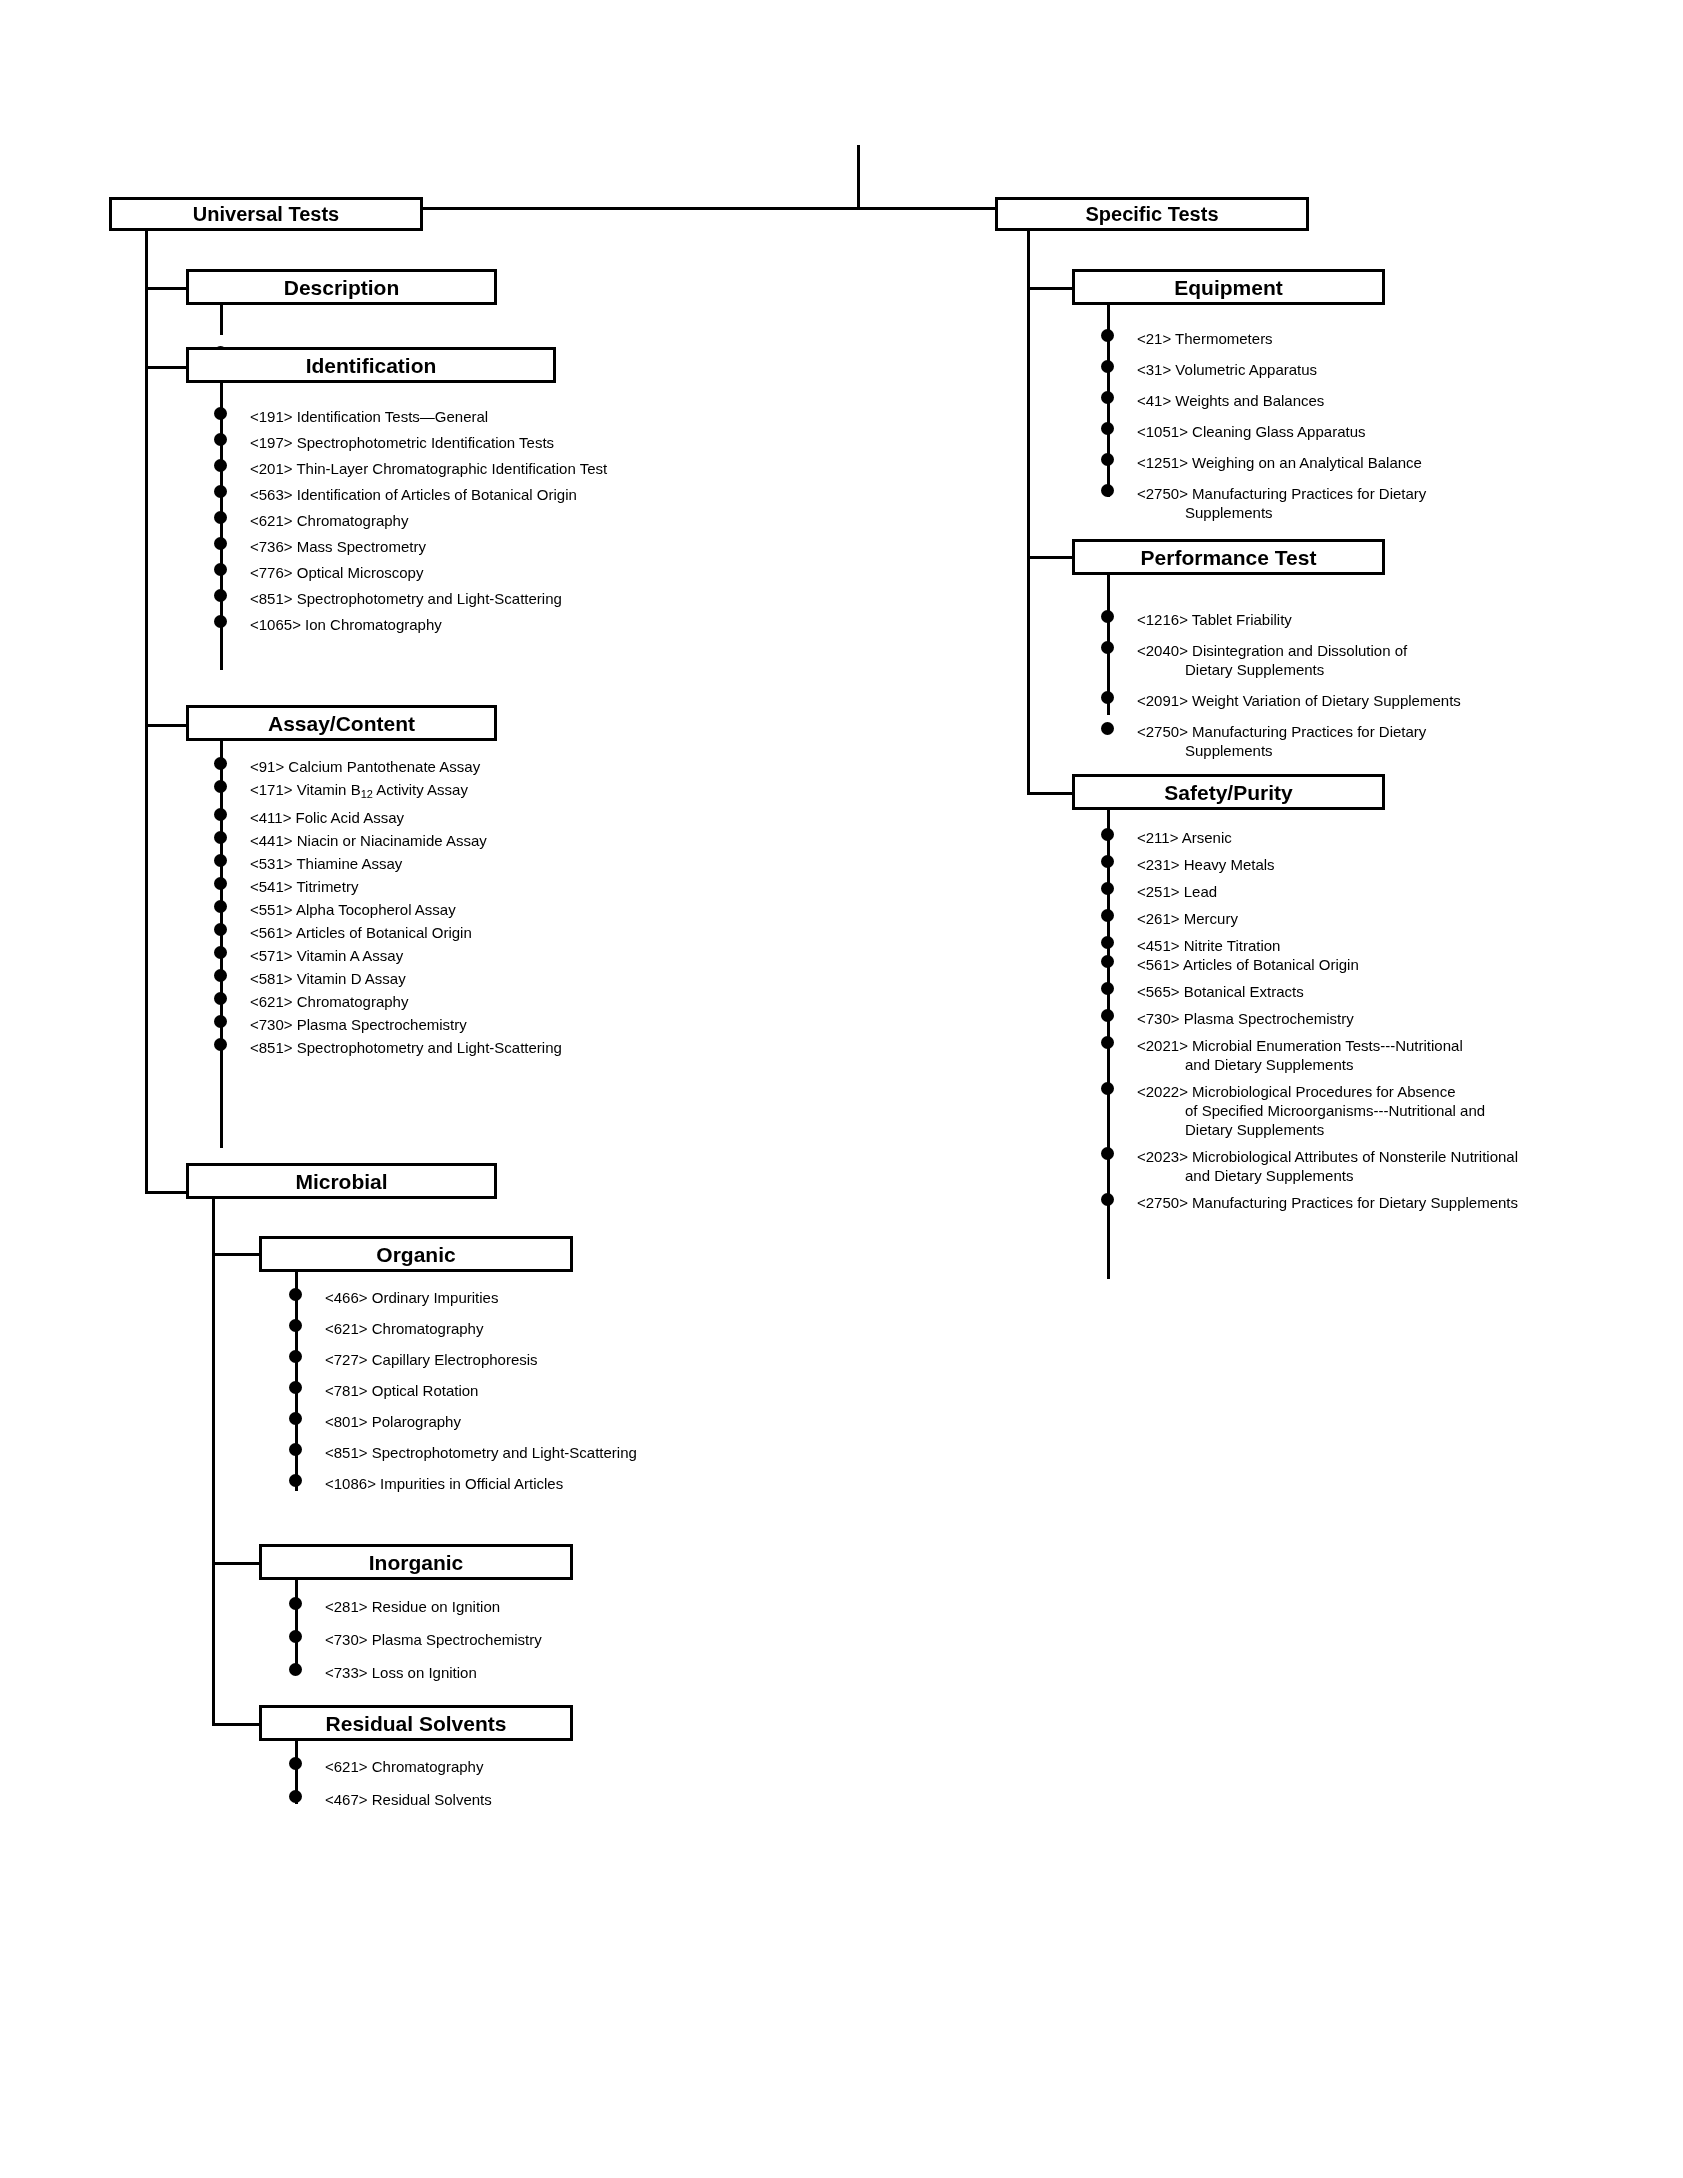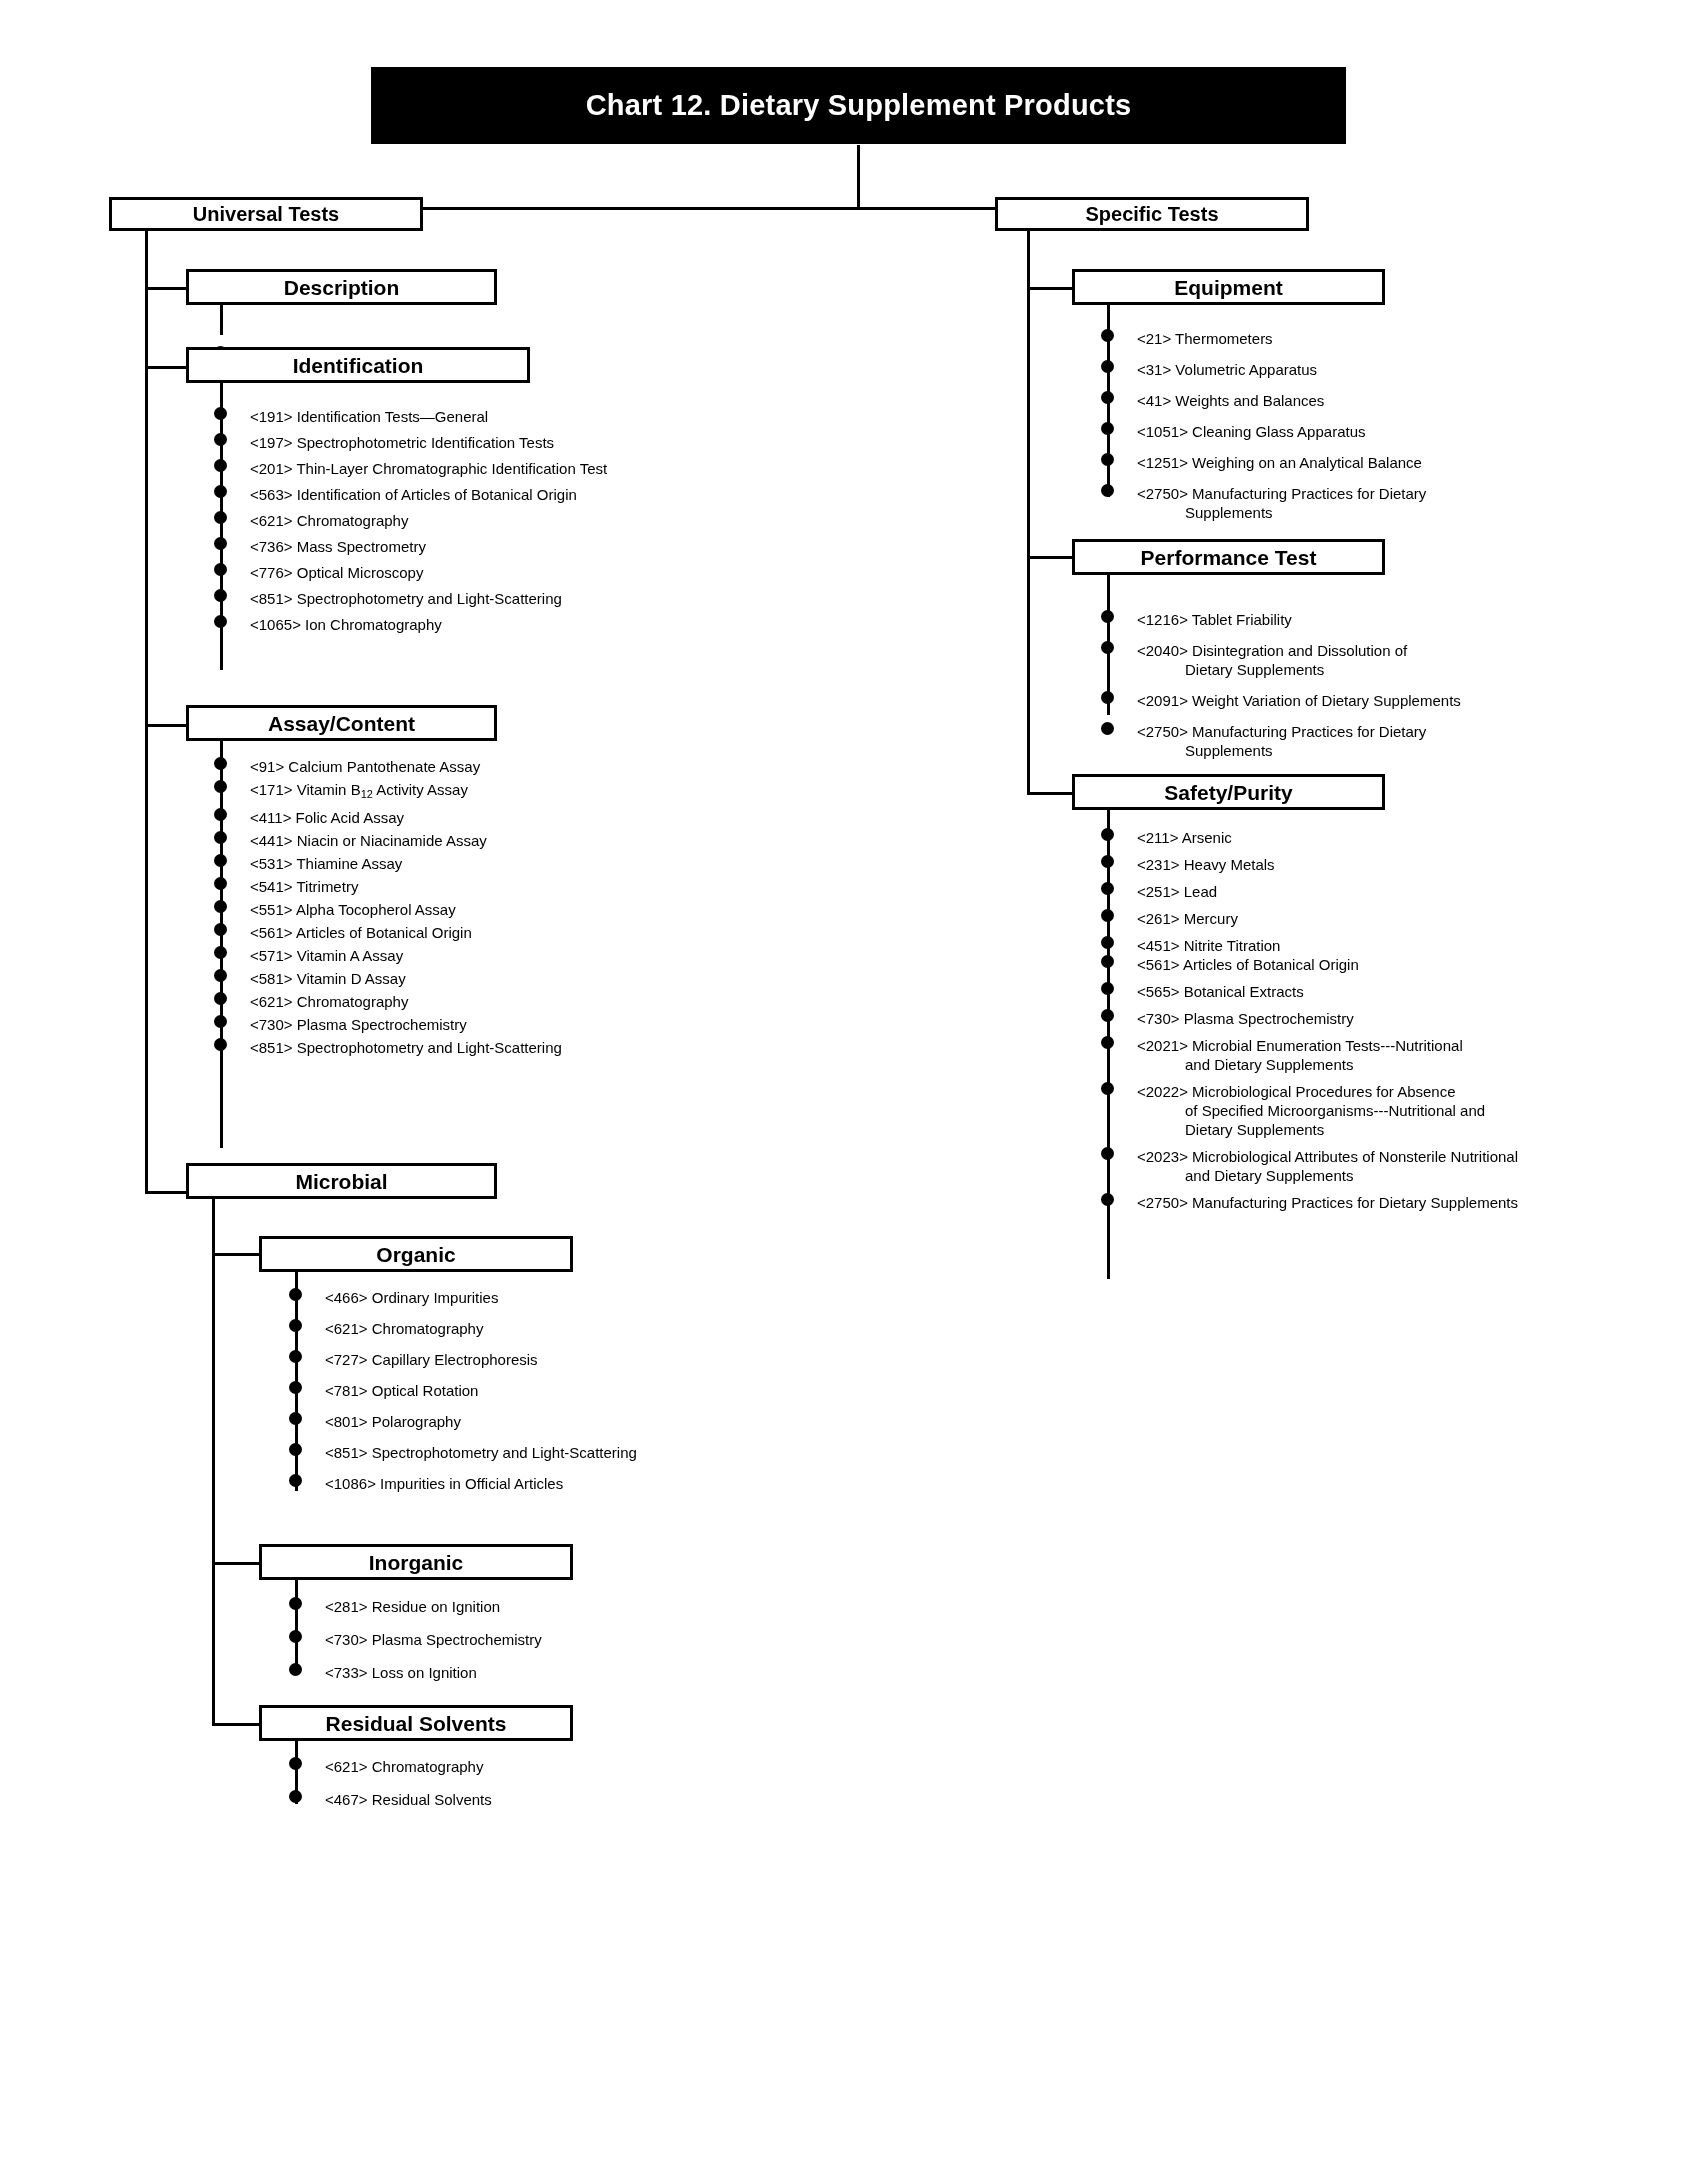--- a/index.html
+++ b/index.html
@@ -64,21 +64,20 @@
   }
   .bitem .txt { display:block; }
   .bitem .cont { display:block; padding-left:48px; }
   sub { font-size:11px; vertical-align:-3px; }
 </style>
 </head>
 <body>
 
 <div id="page">
 
-  <div class="title-banner">Chart 12. Dietary Supplement Products</div>
 
   <div class="ln v" style="left:857px; top:145px; height:64px;"></div>
   <div class="ln h" style="left:109px; top:207px; width:921px;"></div>
   <div class="ln v" style="left:109px; top:207px; height:16px;"></div>
   <div class="ln v" style="left:1027px; top:207px; height:16px;"></div>
 
   <div class="node lvl1" style="left:109px; top:197px; width:314px;">
     <span>Universal Tests</span>
   </div>
 
@@ -90,21 +89,21 @@
   </div>
   <div class="ln v" style="left:220px; top:305px; height:30px;"></div>
   <div class="blist" style="left:220px; top:327px;">
     <div class="bitem" style="margin-bottom:0px;">
       <span class="bullet"></span>
       <span class="txt">&lt;1151&gt; Pharmaceutical Dosage Forms</span>
     </div>
   </div>
 
   <div class="ln h" style="left:145px; top:366px; width:42px;"></div>
-  <div class="node lvl3 bold" style="left:186px; top:347px; width:344px;">
+  <div class="node lvl3 bold" style="left:186px; top:347px; width:370px;">
     <span>Identification</span>
   </div>
   <div class="ln v" style="left:220px; top:383px; height:33px;"></div>
   <div class="ln v" style="left:220px; top:411px; height:259px;"></div>
   <div class="blist" style="left:220px; top:407px;" id="list-identification">
       <div class="bitem" style="margin-bottom: 7px;"><span class="bullet"></span><span class="txt">&lt;191&gt; Identification Tests—General</span></div>
       <div class="bitem" style="margin-bottom: 7px;"><span class="bullet"></span><span class="txt">&lt;197&gt; Spectrophotometric Identification Tests</span></div>
       <div class="bitem" style="margin-bottom: 7px;"><span class="bullet"></span><span class="txt">&lt;201&gt; Thin-Layer Chromatographic Identification Test</span></div>
       <div class="bitem" style="margin-bottom: 7px;"><span class="bullet"></span><span class="txt">&lt;563&gt; Identification of Articles of Botanical Origin</span></div>
       <div class="bitem" style="margin-bottom: 7px;"><span class="bullet"></span><span class="txt">&lt;621&gt; Chromatography</span></div>

